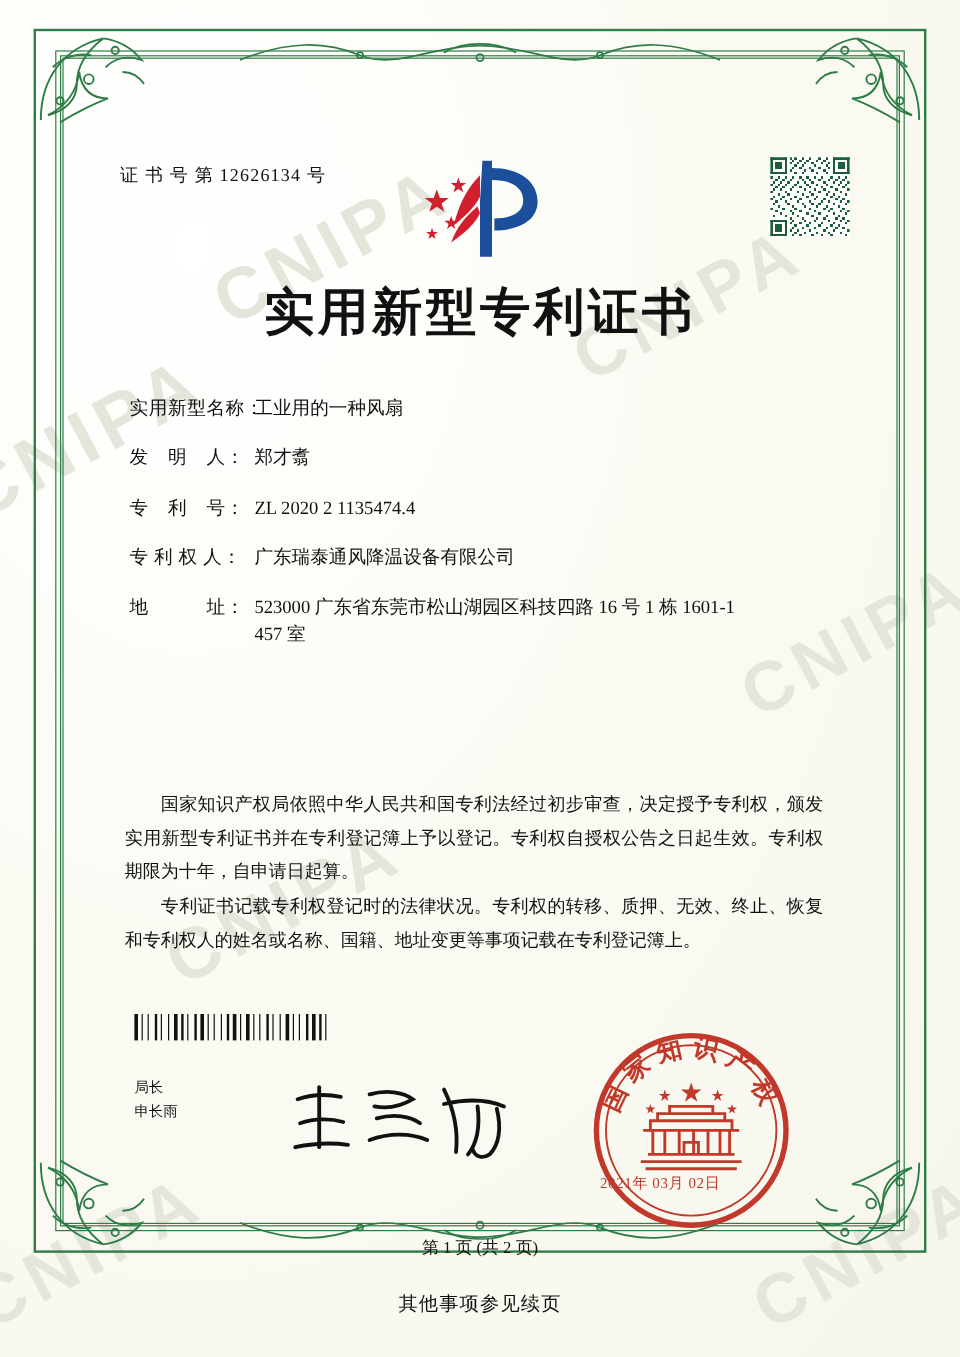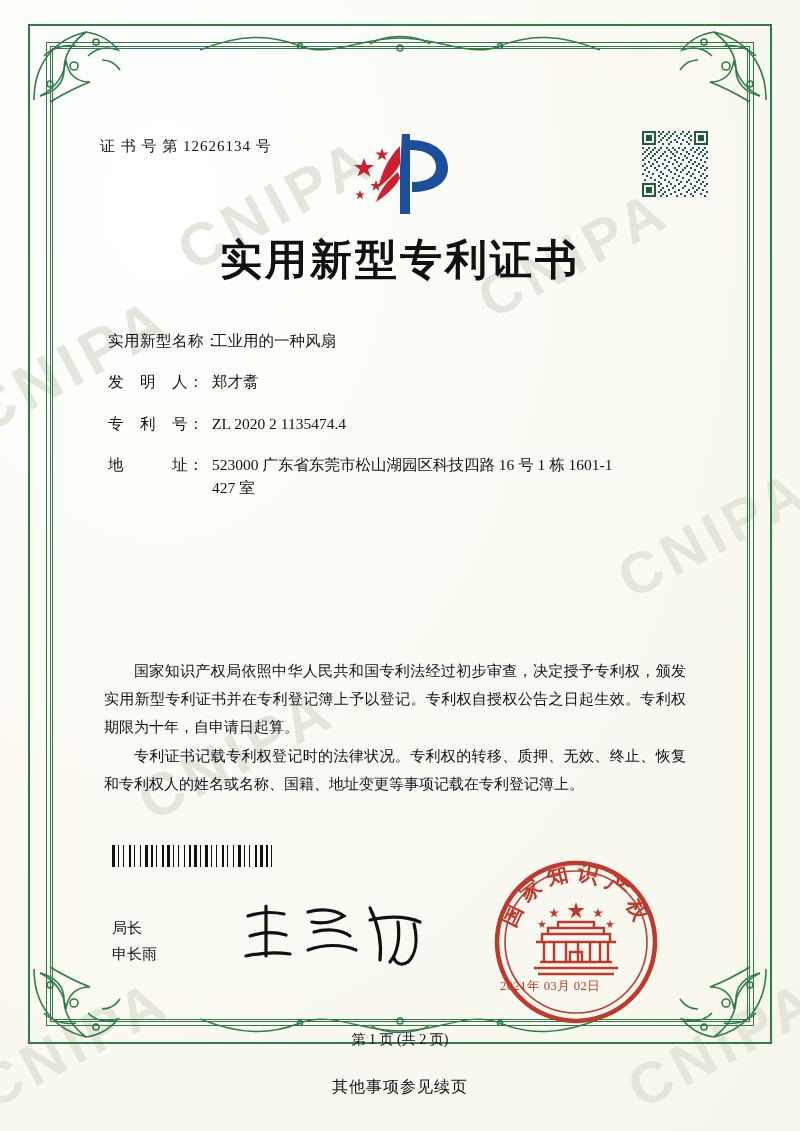--- a/index.html
+++ b/index.html
@@ -182,22 +182,22 @@
   .barcode i {
     display: block;
     background: #111;
     height: 100%;
     margin-right: 1px;
   }
 
   
   .sig-label {
     position: absolute;
-    left: 112px; top: 916px;
-    font-size: 15px;
+    left: 112px; top: 896px;
+    font-size: 12px;
     line-height: 1.7;
     color: #111;
   }
   .sig-hand {
     position: absolute;
     left: 238px; top: 898px;
     width: 200px; height: 70px;
   }
 
   
@@ -598,26 +598,30 @@
       <div class="lbl">发　明　人：</div>
       <div class="val">郑才翥</div>
     </div>
 
     <div class="row">
       <div class="lbl">专　利　号：</div>
       <div class="val">ZL 2020 2 1135474.4</div>
     </div>
 
 
+    <div class="row">
+      <div class="lbl">专 利 权 人：</div>
+      <div class="val">广东瑞泰通风降温设备有限公司</div>
+    </div>
 
     <div class="row">
       <div class="lbl">地　　　址：</div>
       <div class="val">
         <span>523000 广东省东莞市松山湖园区科技四路 16 号 1 栋 1601-1</span>
-        <span class="val-2nd">427 室</span>
+        <span class="val-2nd">457 室</span>
       </div>
     </div>
 
 
   </div>
 
   <div class="paras">
     <p>国家知识产权局依照中华人民共和国专利法经过初步审查，决定授予专利权，颁发实用新型专利证书并在专利登记簿上予以登记。专利权自授权公告之日起生效。专利权期限为十年，自申请日起算。</p>
     <p>专利证书记载专利权登记时的法律状况。专利权的转移、质押、无效、终止、恢复和专利权人的姓名或名称、国籍、地址变更等事项记载在专利登记簿上。</p>
   </div>

